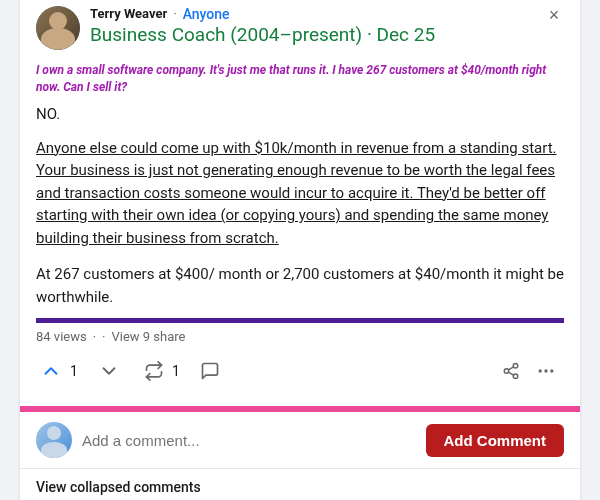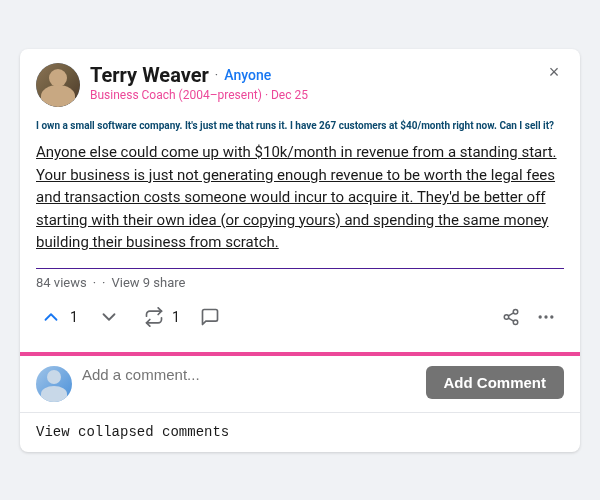--- a/index.html
+++ b/index.html
@@ -75,37 +75,37 @@
       flex: 1;
     }
     .name-row {
       display: flex;
       align-items: center;
       gap: 6px;
       flex-wrap: wrap;
     }
     .author-name {
       font-weight: 700;
-      font-size: 20px;
+      font-size: 13px;
       color: #1a1a1a;
     }
     .dot-separator {
       color: #65676b;
       font-size: 13px;
     }
     .follow-link {
       color: #1877f2;
       font-size: 14px;
       font-weight: 500;
       cursor: pointer;
       text-decoration: none;
     }
     .subtitle {
-      font-size: 12px;
-      color: #ec4899;
+      font-size: 19px;
+      color: #15803d;
       margin-top: 1px;
     }
     .close-btn {
       position: absolute;
       top: 10px;
       right: 12px;
       width: 28px;
       height: 28px;
       border: none;
       background: none;
@@ -114,25 +114,26 @@
       color: #65676b;
       display: flex;
       align-items: center;
       justify-content: center;
       border-radius: 50%;
     }
     .content {
       padding: 4px 16px 10px 16px;
     }
     .question-text {
-      font-size: 10px;
+      font-size: 12px;
       font-weight: 700;
-      color: #0c4a6e;
+      color: #a21caf;
       line-height: 1.45;
       margin-bottom: 8px;
+      font-style: italic;
     }
     .answer-no {
       font-size: 15px;
       font-weight: 400;
       color: #1a1a1a;
       margin-bottom: 14px;
     }
     .body-text {
       font-size: 15px;
       color: #1a1a1a;
@@ -144,21 +145,21 @@
       font-size: 15px;
       color: #1a1a1a;
       line-height: 1.5;
       margin-bottom: 10px;
     }
     .stats-row {
       display: flex;
       align-items: center;
       gap: 6px;
       padding: 6px 0 8px 0;
-      border-top: 1px solid #4c1d95;
+      border-top: 5px solid #4c1d95;
       font-size: 13px;
       color: #65676b;
     }
     .stats-separator {
       color: #65676b;
     }
     .stats-link {
       color: #65676b;
       cursor: pointer;
       text-decoration: none;
@@ -208,24 +209,24 @@
       cursor: pointer;
       padding: 4px 8px;
       border-radius: 4px;
       display: flex;
       align-items: center;
       color: #65676b;
       font-size: 18px;
       letter-spacing: 2px;
     }
     .comment-section {
-      border-top: 4px solid #ec4899;
+      border-top: 6px solid #ec4899;
       padding: 10px 16px 10px 16px;
       display: flex;
-      align-items: flex-start;
+      align-items: center;
       gap: 10px;
     }
     .comment-avatar {
       width: 36px;
       height: 36px;
       border-radius: 50%;
       background: linear-gradient(135deg, #a0c4e8 0%, #4a90d9 100%);
       flex-shrink: 0;
       display: flex;
       align-items: center;
@@ -257,40 +258,39 @@
     }
     .comment-input {
       flex: 1;
       border: none;
       background: none;
       font-size: 15px;
       color: #65676b;
       outline: none;
     }
     .add-comment-btn {
-      background: #737373;
+      background: #b91c1c;
       color: #fff;
       border: none;
       border-radius: 6px;
       padding: 8px 18px;
       font-size: 15px;
       font-weight: 600;
       cursor: pointer;
     }
     .collapsed-comments {
       padding: 8px 16px 12px 16px;
       border-top: 1px solid #e4e6ea;
     }
     .collapsed-link {
       font-size: 14px;
       color: #1a1a1a;
       cursor: pointer;
       text-decoration: none;
       font-weight: 500;
-      font-family: Liberation Mono, monospace;
     }
 
     
     svg { display: inline-block; vertical-align: middle; }
   </style>
 </head>
 <body>
 
 <div class="card">
 
@@ -304,21 +304,23 @@
         <span class="dot-separator">·</span>
         <a class="follow-link">Anyone</a>
       </div>
       <div class="subtitle">Business Coach (2004–present) · Dec 25</div>
     </div>
     <button class="close-btn">×</button>
   </div>
 
   <div class="content">
     <div class="question-text">I own a small software company. It's just me that runs it. I have 267 customers at $40/month right now. Can I sell it?</div>
+    <div class="answer-no">NO.</div>
     <div class="body-text">Anyone else could come up with $10k/month in revenue from a standing start. Your business is just not generating enough revenue to be worth the legal fees and transaction costs someone would incur to acquire it. They'd be better off starting with their own idea (or copying yours) and spending the same money building their business from scratch.</div>
+    <div class="highlight-text">At 267 customers at $400/ month or 2,700 customers at $40/month it might be worthwhile.</div>
 
     <div class="stats-row">
       <span>84 views</span>
       <span class="stats-separator">·</span>
       <span class="stats-separator">·</span>
       <a class="stats-link">View 9 share</a>
     </div>
 
     <div class="actions-row">
 

